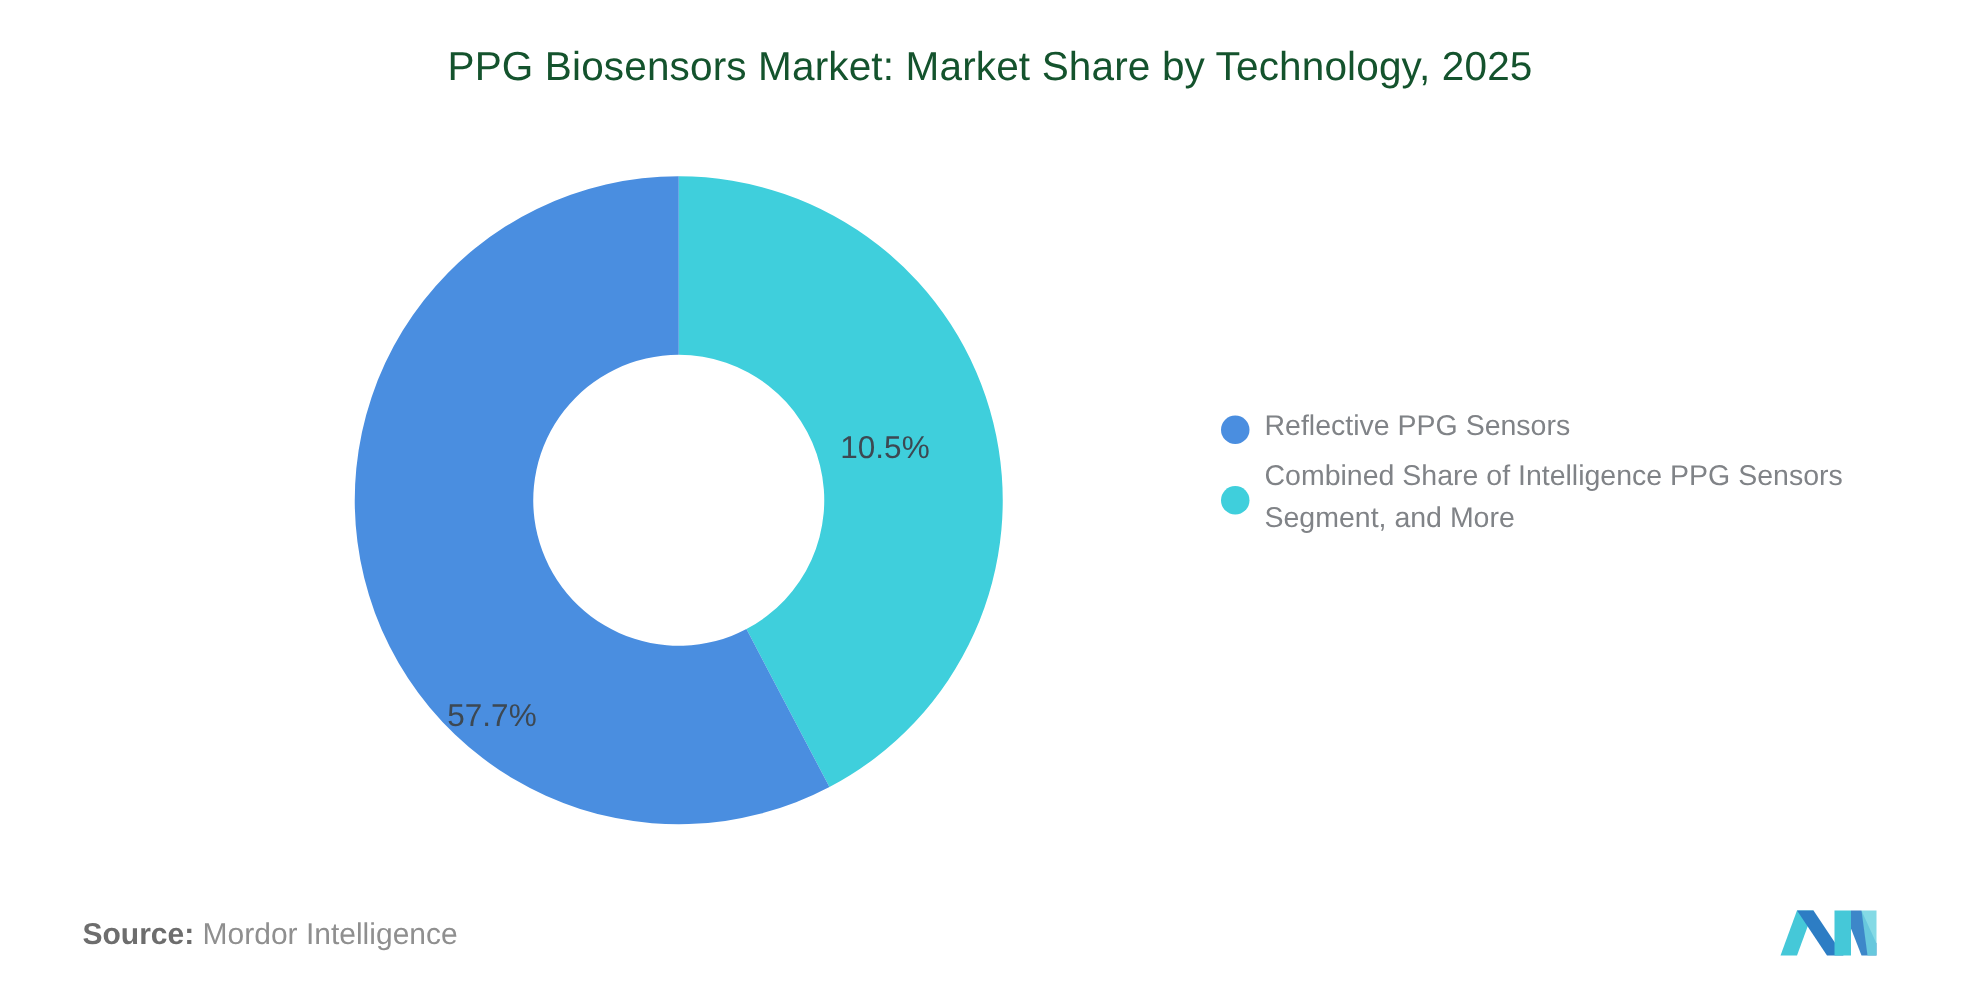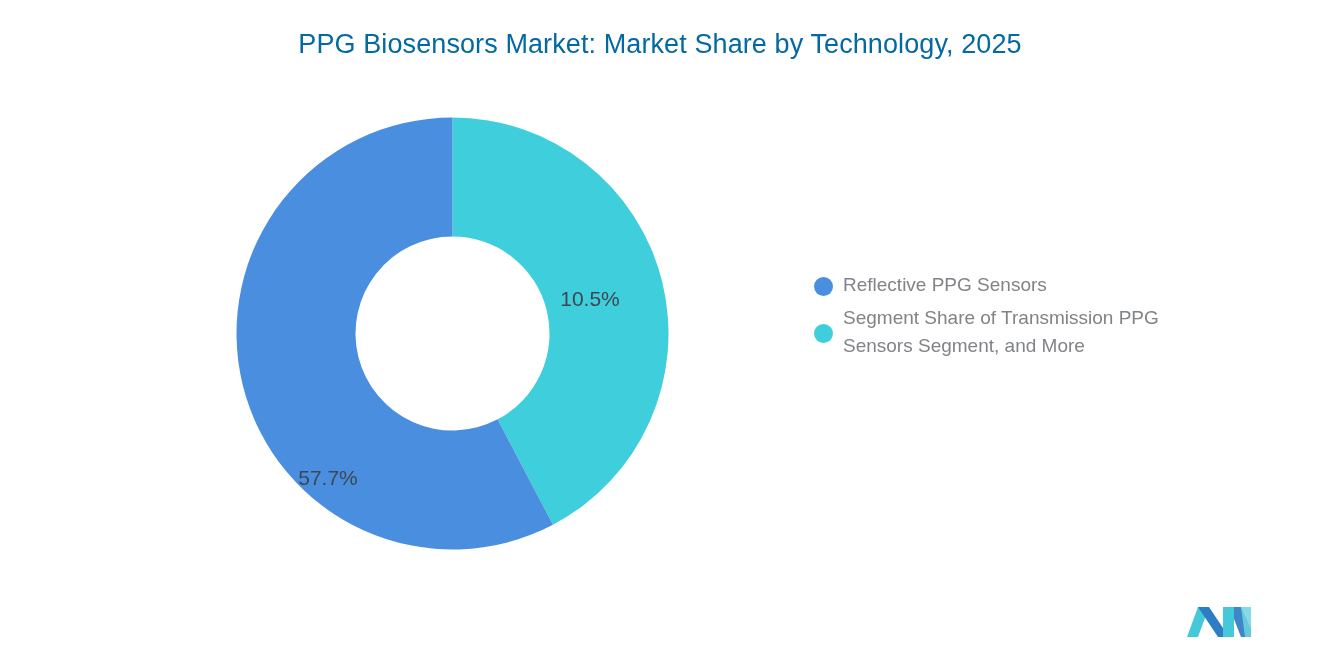--- a/index.html
+++ b/index.html
@@ -23,21 +23,21 @@
 
   
   #chart-title {
     position: absolute;
     top: 29px;
     left: 0;
     width: 1320px;
     text-align: center;
     font-size: 27px;
     font-weight: 400;
-    color: #0369a1;
+    color: #14532d;
     letter-spacing: 0.1px;
     white-space: nowrap;
   }
 
   
   #donut-wrap {
     position: absolute;
     left: 236px;
     top: 117px;
     width: 433px;
@@ -140,24 +140,28 @@
     <div class="slice-label" id="label-combined">10.5%</div>
   </div>
 
   <div id="legend">
     <div class="legend-item">
       <span class="legend-swatch" style="background:#4a8ee0"></span>
       <span class="legend-label">Reflective PPG Sensors</span>
     </div>
     <div class="legend-item">
       <span class="legend-swatch" style="background:#3fcfdc"></span>
-      <span class="legend-label">Segment Share of Transmission PPG Sensors Segment, and More</span>
+      <span class="legend-label">Combined Share of Intelligence PPG Sensors Segment, and More</span>
     </div>
   </div>
 
+  <div id="source-line">
+    <span id="source-key">Source:</span>
+    <span id="source-value">Mordor Intelligence</span>
+  </div>
 
   <svg id="brand-logo" viewBox="0 0 68 40">
 
     <polygon points="2,38 13,8 24,8 13,38" fill="#45c8d8"></polygon>
 
     <polygon points="13,8 24,8 44,38 33,38" fill="#2d7dc4"></polygon>
 
     <polygon points="33,38 44,38 44,8 33,8" fill="#45c8d8" opacity="0"></polygon>
 
     <polygon points="27,38 38,8 44,8 36,38" fill="#3fc9da" opacity="0"></polygon>

